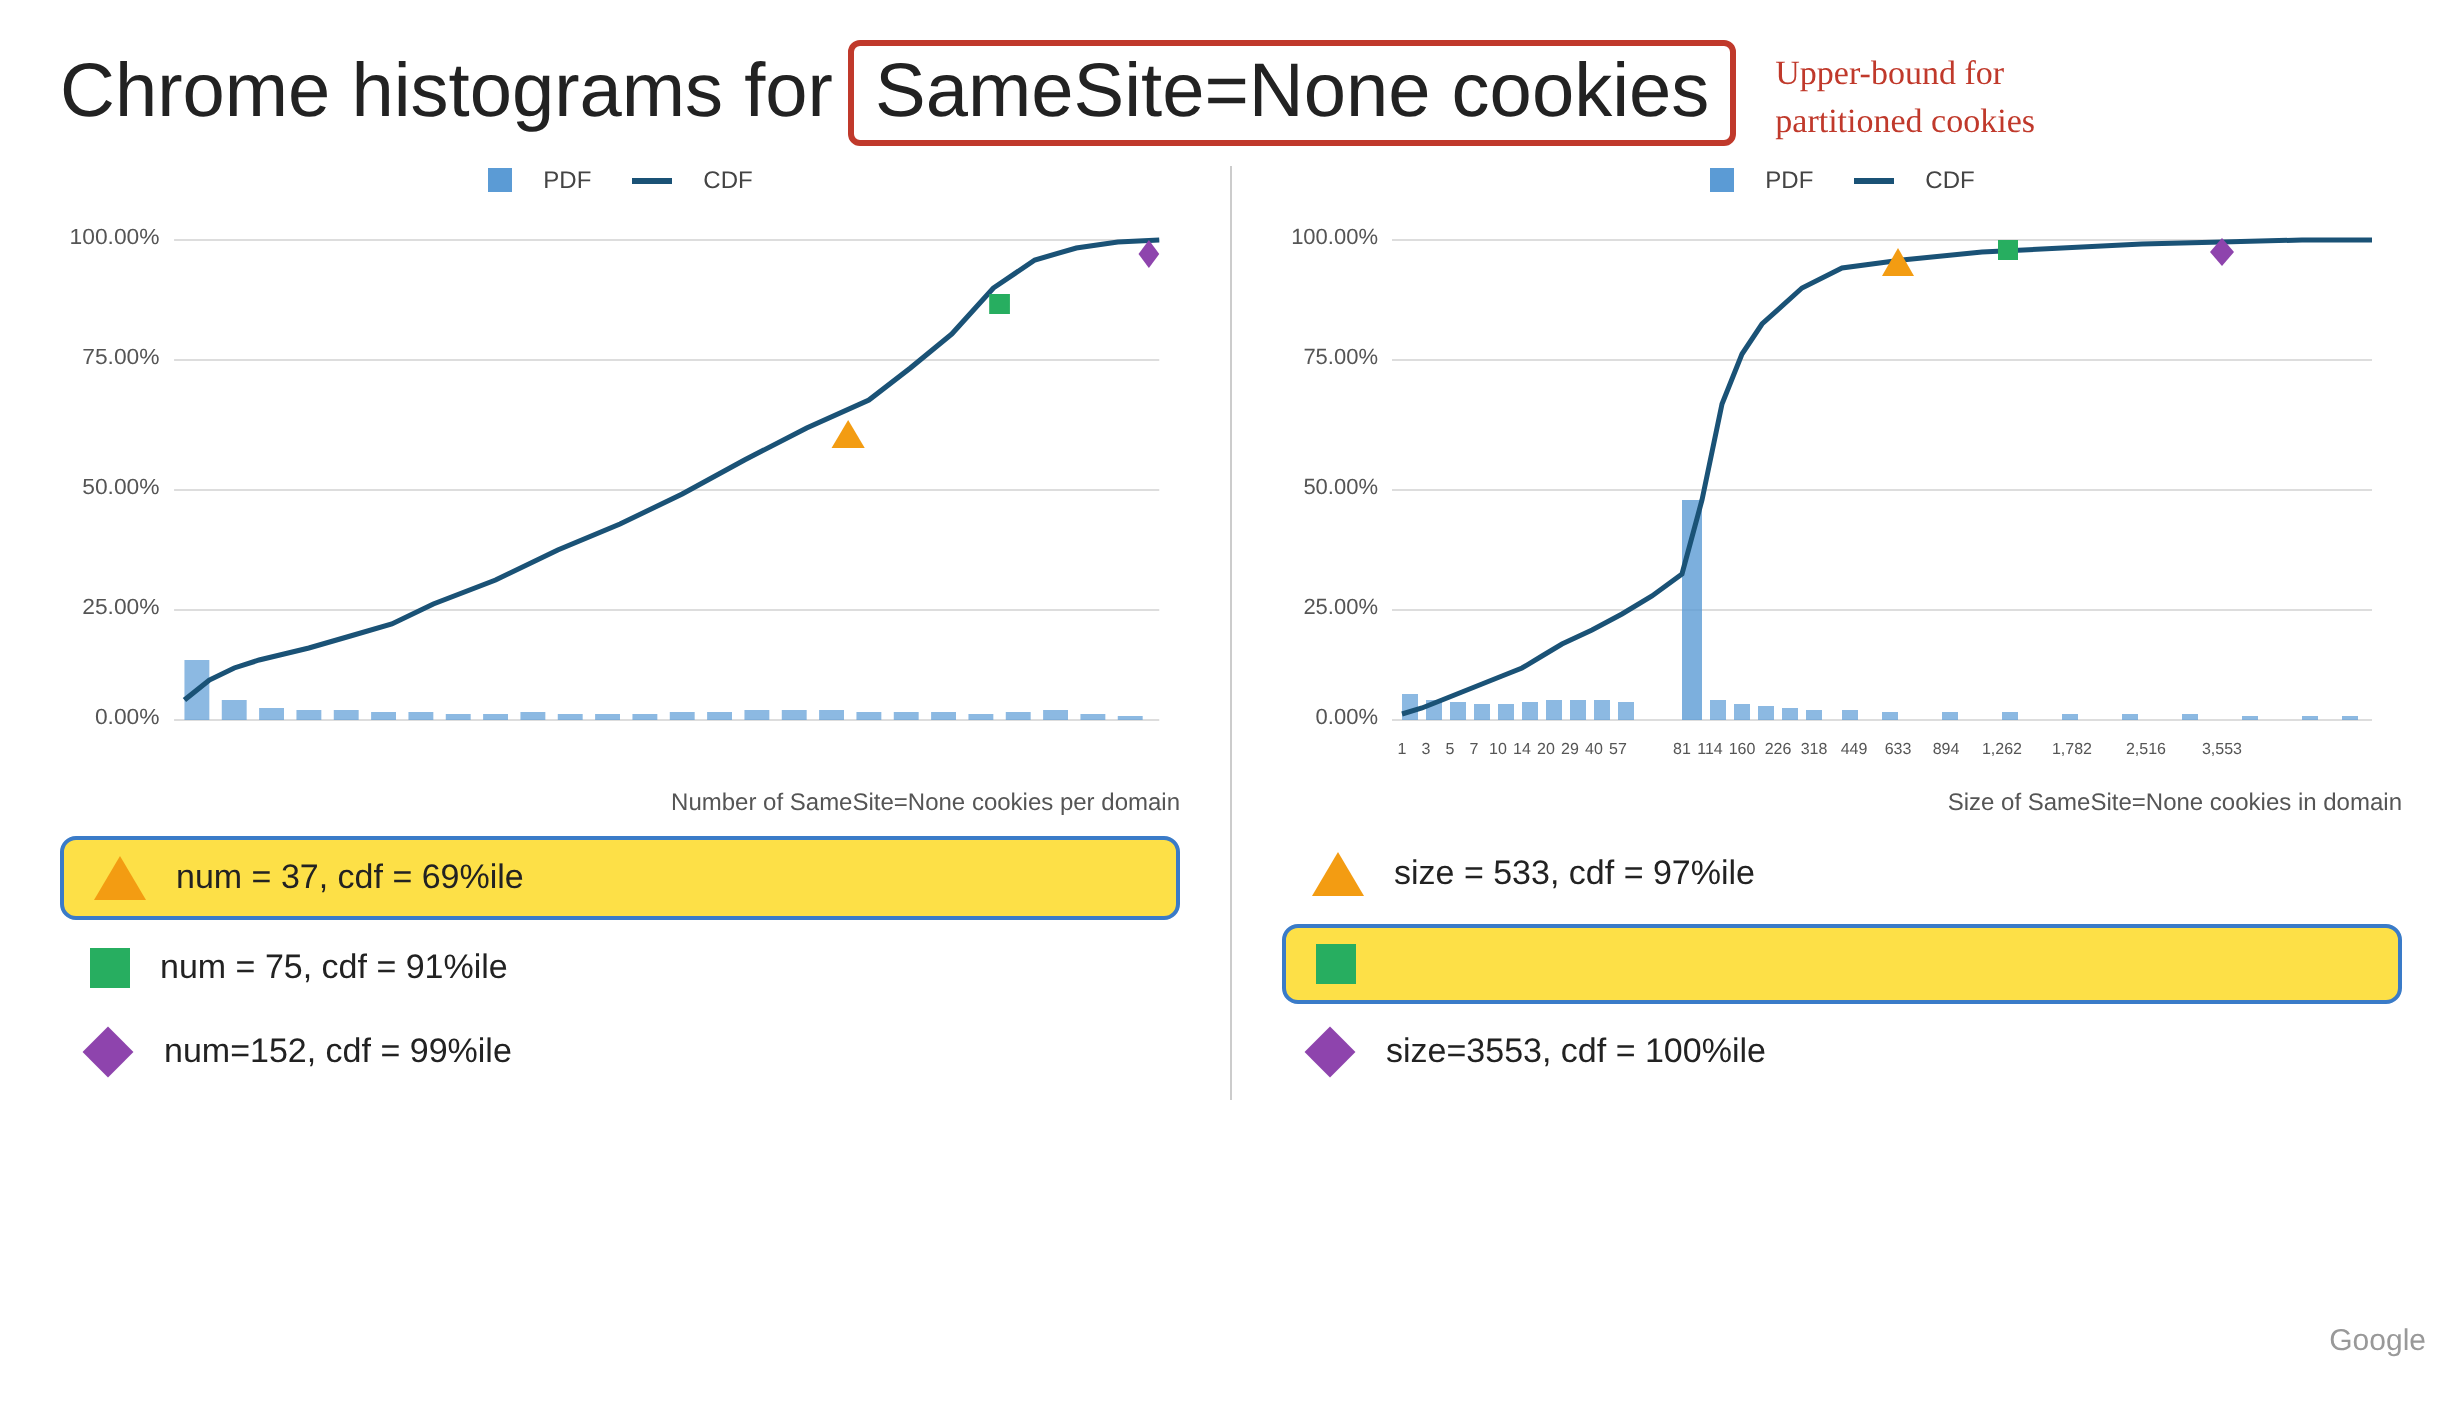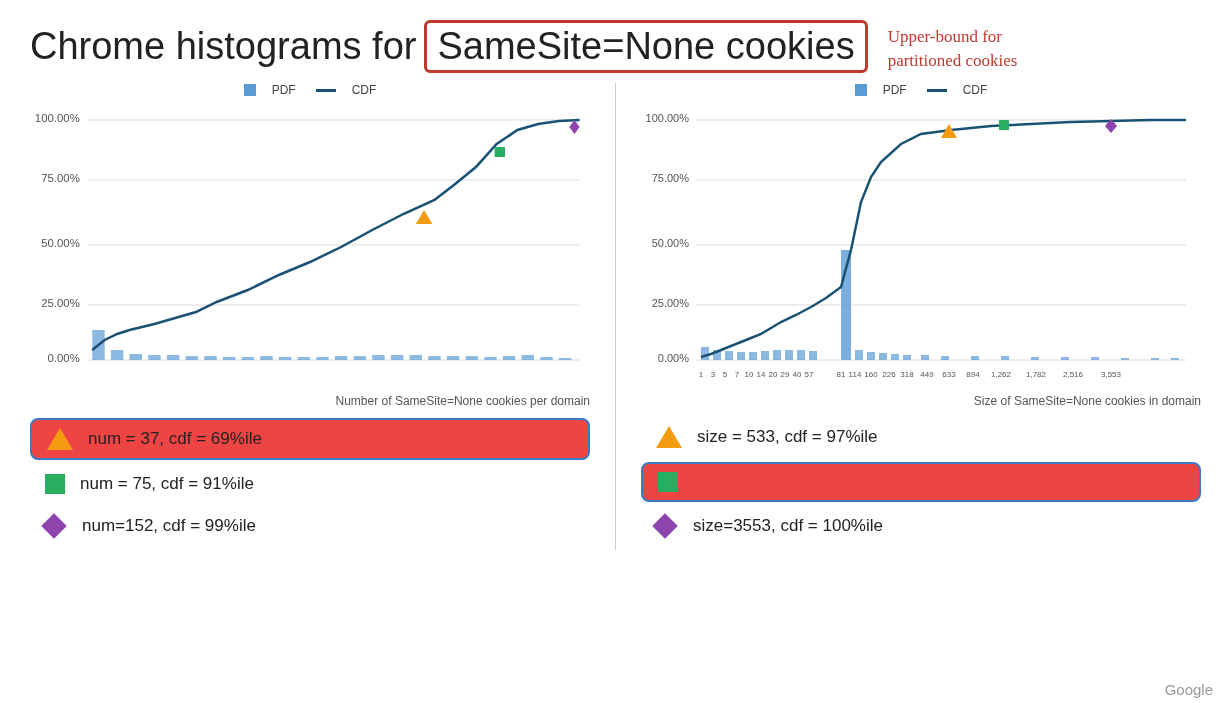--- a/index.html
+++ b/index.html
@@ -102,29 +102,29 @@
       align-items: center;
       gap: 15px;
       padding: 8px 15px;
       margin-bottom: 6px;
       font-size: 16px;
       color: #222;
       border-radius: 8px;
     }
     .info-box.highlighted {
       border: 2px solid #3a7bc8;
-      background: #ef4444;
+      background: #fde047;
     }
     .info-box.normal {
       border: none;
       background: none;
     }
     .google-logo {
       position: absolute;
-      bottom: 5px;
+      bottom: 24px;
       right: 18px;
       font-size: 15px;
       color: #999;
       font-family: Arial, sans-serif;
     }
   </style>
 </head>
 <body>
 
 <div class="page">

